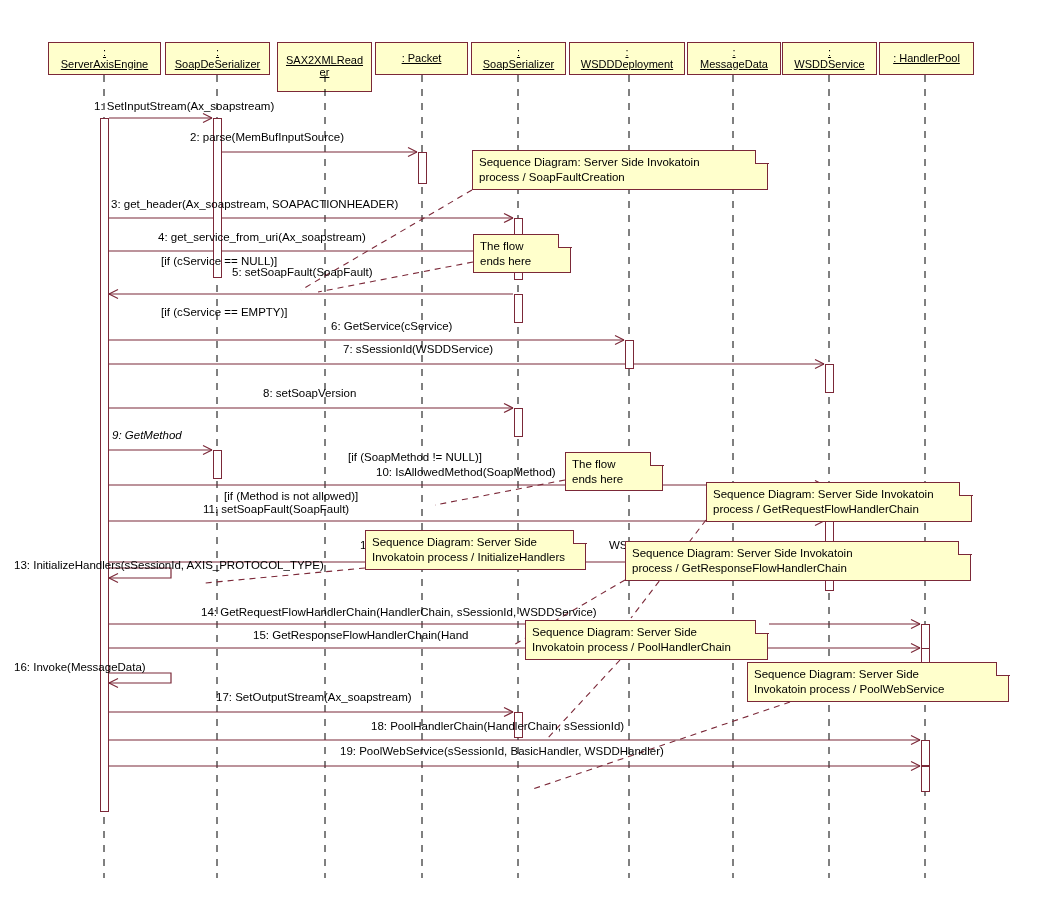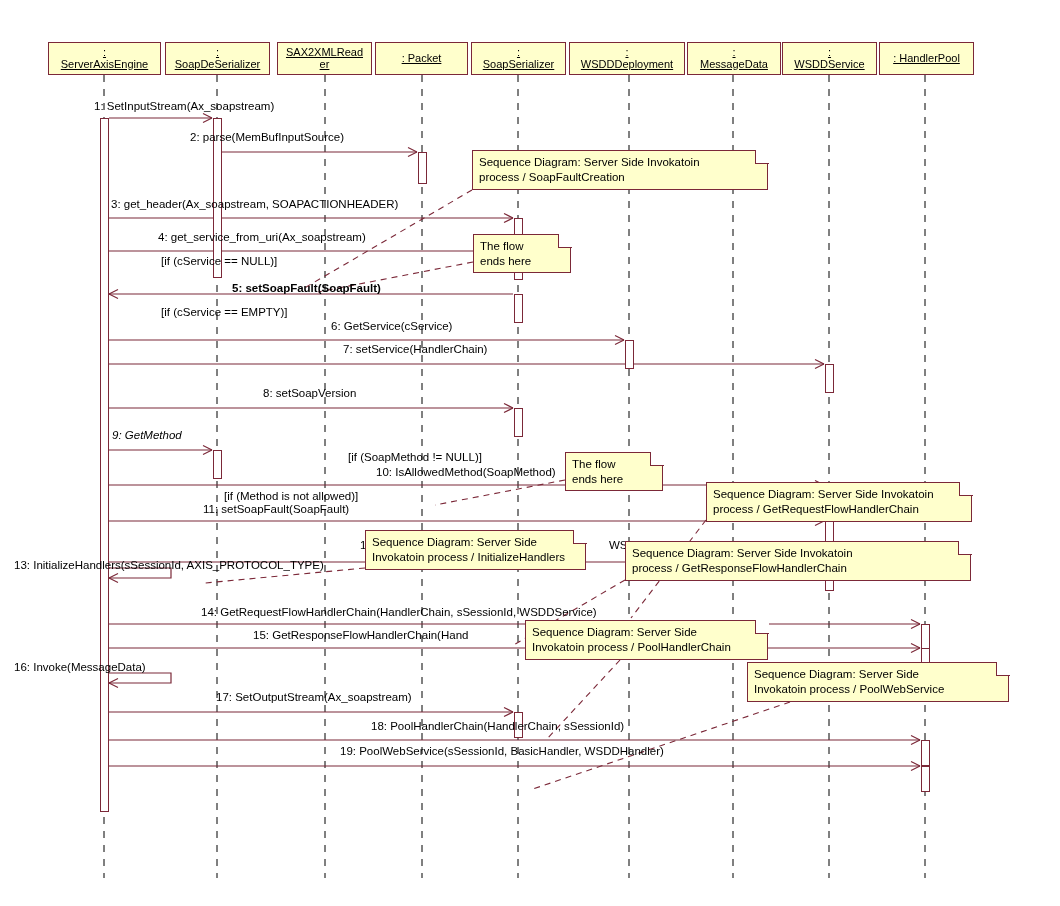--- a/index.html
+++ b/index.html
@@ -270,21 +270,21 @@
     </svg>
   <div id="boxes-host">
       <div class="lifeline-box" style="left: 48px; top: 42px; width: 113px; height: 33px;">
         <span class="ln colon-only">:</span>
         <span class="ln">ServerAxisEngine</span>
       </div>
       <div class="lifeline-box" style="left: 165px; top: 42px; width: 105px; height: 33px;">
         <span class="ln colon-only">:</span>
         <span class="ln">SoapDeSerializer</span>
       </div>
-      <div class="lifeline-box" style="left: 277px; top: 42px; width: 95px; height: 33px;">
+      <div class="lifeline-box" style="left: 277px; top: 42px; width: 95px; height: 50px;">
         <span class="ln">SAX2XMLRead</span>
         <span class="ln">er</span>
       </div>
       <div class="lifeline-box" style="left: 375px; top: 42px; width: 93px; height: 33px;">
         <span class="ln">: Packet</span>
       </div>
       <div class="lifeline-box" style="left: 471px; top: 42px; width: 95px; height: 33px;">
         <span class="ln colon-only">:</span>
         <span class="ln">SoapSerializer</span>
       </div>
@@ -303,24 +303,24 @@
       <div class="lifeline-box" style="left: 879px; top: 42px; width: 95px; height: 33px;">
         <span class="ln">: HandlerPool</span>
       </div>
     </div>
   <div id="labels-host">
       <div class="msg-label" style="left: 58px; top: 100px; margin-left: 36px;">1: SetInputStream(Ax_soapstream)</div>
       <div class="msg-label" style="left: 190px; top: 131px;">2: parse(MemBufInputSource)</div>
       <div class="msg-label" style="left: 111px; top: 198px;">3: get_header(Ax_soapstream, SOAPACTIONHEADER)</div>
       <div class="msg-label" style="left: 158px; top: 231px;">4: get_service_from_uri(Ax_soapstream)</div>
       <div class="msg-label" style="left: 161px; top: 255px;">[if (cService == NULL)]</div>
-      <div class="msg-label" style="left: 232px; top: 282px; font-weight: bold;">5: setSoapFault(SoapFault)</div>
+      <div class="msg-label" style="left: 232px; top: 266px;">5: setSoapFault(SoapFault)</div>
       <div class="msg-label" style="left: 161px; top: 306px;">[if (cService == EMPTY)]</div>
       <div class="msg-label" style="left: 293px; top: 320px; margin-left: 38px;">6: GetService(cService)</div>
-      <div class="msg-label" style="left: 343px; top: 343px;">7: setService(HandlerChain)</div>
+      <div class="msg-label" style="left: 343px; top: 343px;">7: sSessionId(WSDDService)</div>
       <div class="msg-label" style="left: 252px; top: 387px; margin-left: 11px;">8: setSoapVersion</div>
       <div class="msg-label" style="left: 112px; top: 429px; font-style: italic;">9: GetMethod</div>
       <div class="msg-label" style="left: 348px; top: 451px;">[if (SoapMethod != NULL)]</div>
       <div class="msg-label" style="left: 376px; top: 466px;">10: IsAllowedMethod(SoapMethod)</div>
       <div class="msg-label" style="left: 224px; top: 490px;">[if (Method is not allowed)]</div>
       <div class="msg-label" style="left: 203px; top: 503px;">11:  setSoapFault(SoapFault)</div>
       <div class="msg-label" style="left: 360px; top: 539px;">12:</div>
       <div class="msg-label" style="left: 609px; top: 539px;">WSDDHandler)</div>
       <div class="msg-label" style="left: 14px; top: 559px;">13: InitializeHandlers(sSessionId, AXIS_PROTOCOL_TYPE)</div>
       <div class="msg-label" style="left: 201px; top: 606px;">14: GetRequestFlowHandlerChain(HandlerChain, sSessionId, WSDDService)</div>

